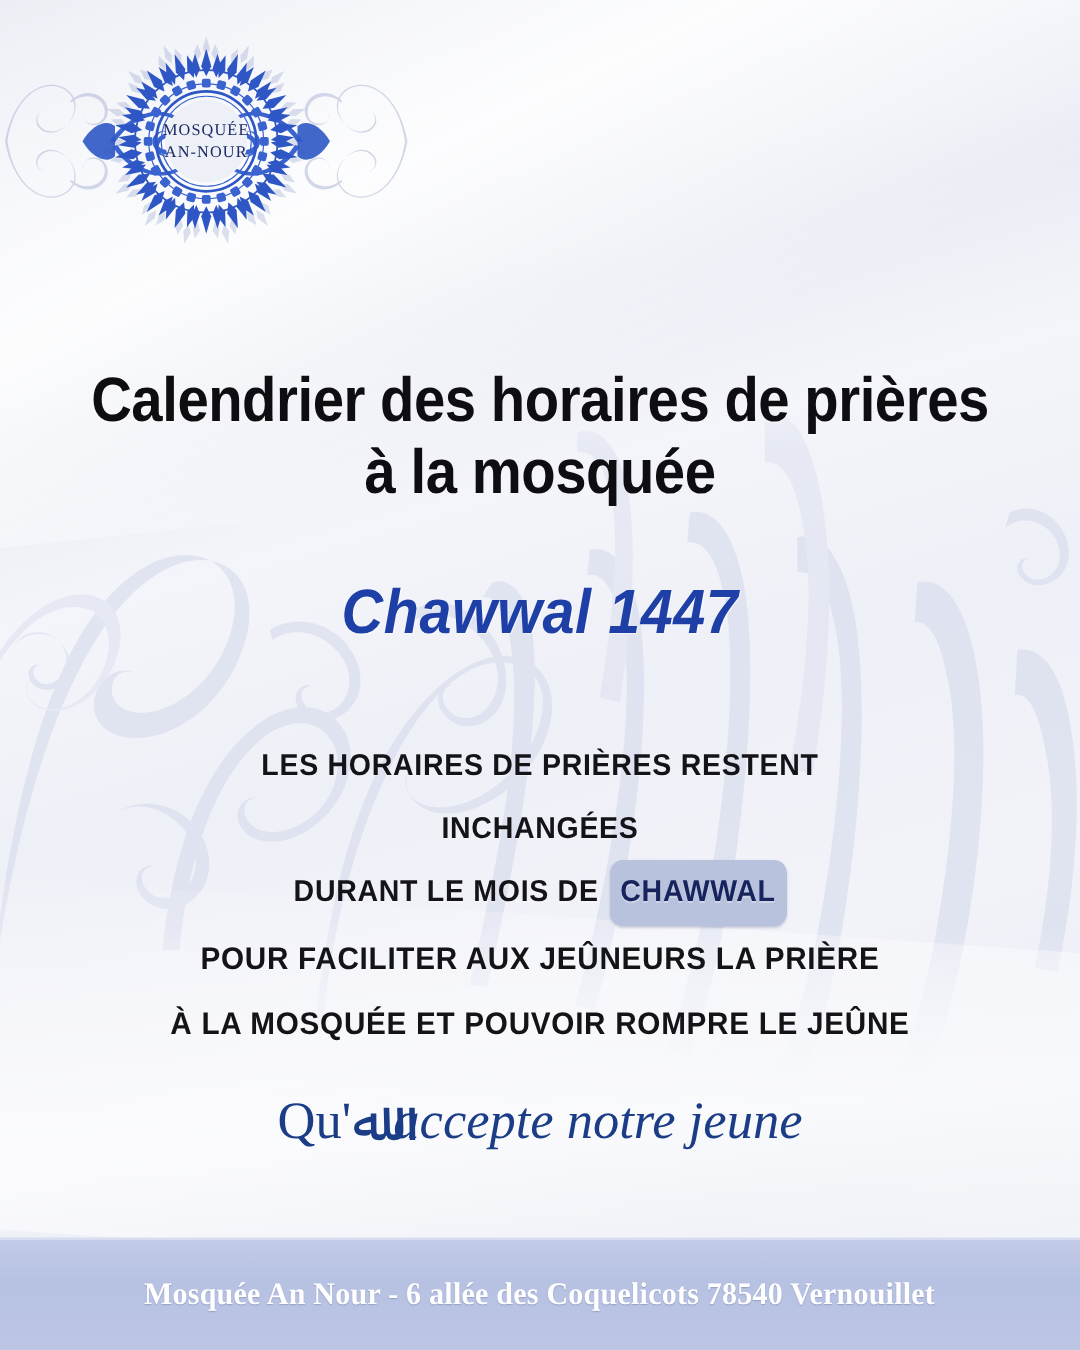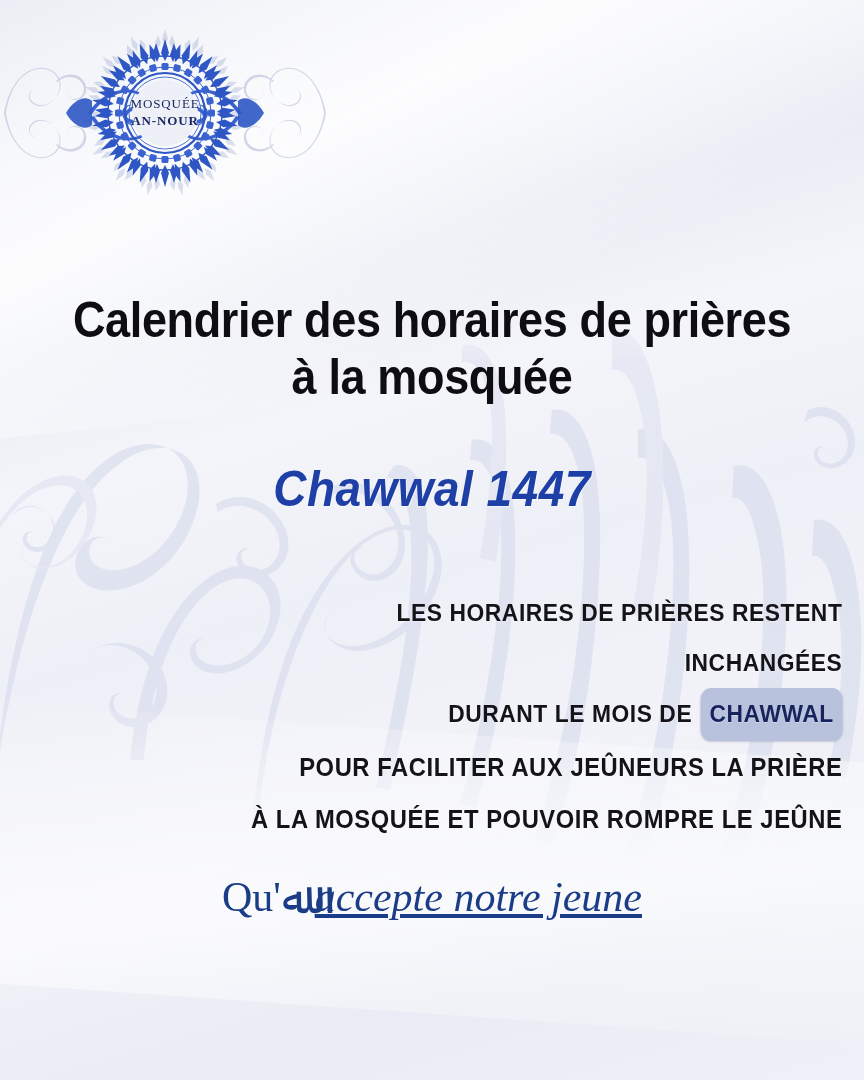--- a/index.html
+++ b/index.html
@@ -88,21 +88,21 @@
     top: 50%;
     transform: translateY(-50%);
     text-align: center;
     font-family: "Liberation Serif", "DejaVu Serif", serif;
     color: #1b2a63;
     letter-spacing: .9px;
     line-height: 1.28;
     pointer-events: none;
   }
   .logo-text .l1 { display: block; font-size: 13px; font-weight: 400; }
-  .logo-text .l2 { display: block; font-size: 13px; font-weight: 700; }
+  .logo-text .l2 { display: block; font-size: 13px; font-weight: 400; }
 
   
   .headline {
     position: absolute;
     left: 0; right: 0;
     top: 258px;
     text-align: center;
     font-family: "Liberation Sans Narrow", "Liberation Sans", sans-serif;
     font-weight: 700;
     font-size: 50px;
@@ -128,21 +128,21 @@
     color: #1e3fa6;
     transform: scaleX(.92);
     text-shadow: 1px 1px 0 rgba(255,255,255,.5);
   }
 
   
   .body-block {
     position: absolute;
     left: 0; right: 0;
     top: 588px;
-    text-align: right;
+    text-align: center;
     color: #131318;
     font-family: "Liberation Sans Narrow", "Liberation Sans", sans-serif;
     font-weight: 700;
     text-transform: uppercase;
   }
   .body-line {
     display: block;
     letter-spacing: .6px;
     transform: scaleX(.95);
     text-shadow: 0 1px 0 rgba(255,255,255,.3);
@@ -177,21 +177,21 @@
   }
   .dua .up { font-style: normal; font-weight: 400; margin-top: 29px; }
   .dua .allah {
     font-style: normal;
     font-weight: 400;
     font-size: 44px;
     font-family: "DejaVu Sans", "Liberation Sans", sans-serif;
     padding: 0 1px;
     vertical-align: -2px;
   }
-  .dua .it { font-style: italic; font-weight: 400; padding-left: 6px; text-decoration: underline; }
+  .dua .it { font-style: italic; font-weight: 400; padding-left: 6px; }
 
   
   .footer {
     position: absolute;
     left: 0; right: 0;
     bottom: 0;
     height: 88px;
     background: linear-gradient(180deg, #c2cbe7 0%, #b7c1e2 38%, #bcc5e4 100%);
     border-top: 2px solid #d7ddef;
     display: flex;
@@ -375,14 +375,17 @@
   <div class="body-block">
     <span class="body-line l1">LES HORAIRES DE PRIÈRES RESTENT</span>
     <span class="body-line l2">INCHANGÉES</span>
     <span class="body-line l3"><span>DURANT LE MOIS DE </span><span class="hl-chip">CHAWWAL</span></span>
     <span class="body-line l4">POUR FACILITER AUX JEÛNEURS LA PRIÈRE</span>
     <span class="body-line l5">À LA MOSQUÉE ET POUVOIR ROMPRE LE JEÛNE</span>
   </div>
 
   <div class="dua"><span class="up">Qu'</span><span class="allah">ﷲ</span><span class="it">accepte notre jeune</span></div>
 
+  <div class="footer">
+    <div class="footer-text">Mosquée An Nour - 6 allée des Coquelicots 78540 Vernouillet</div>
+  </div>
 
 </div>
 
 </body></html>

